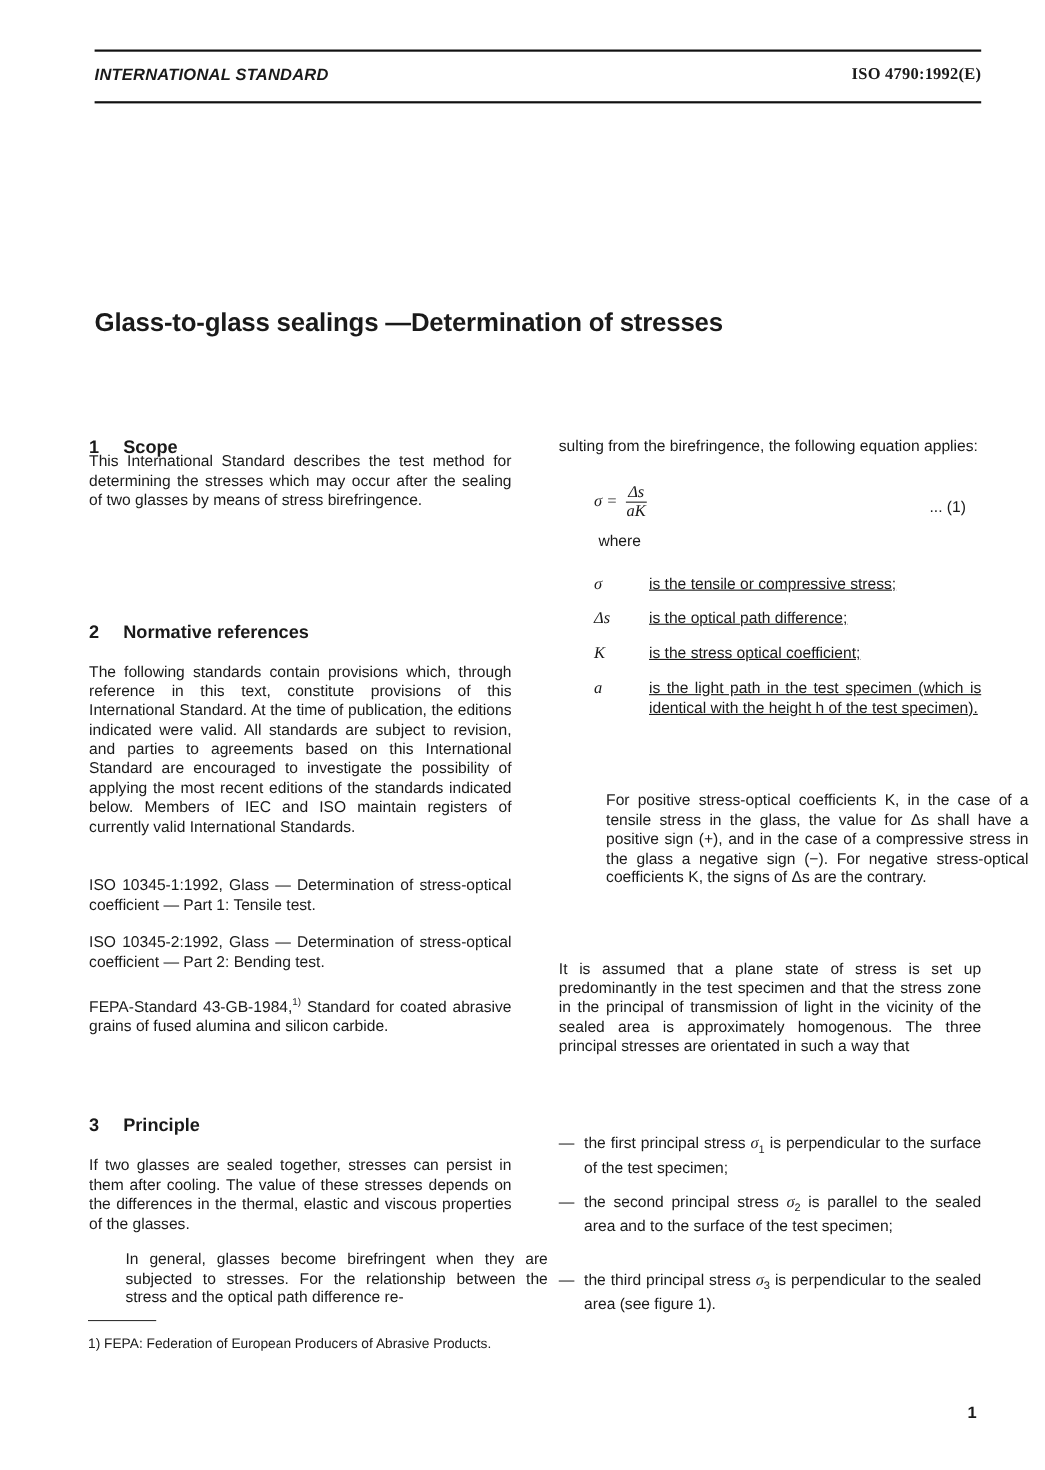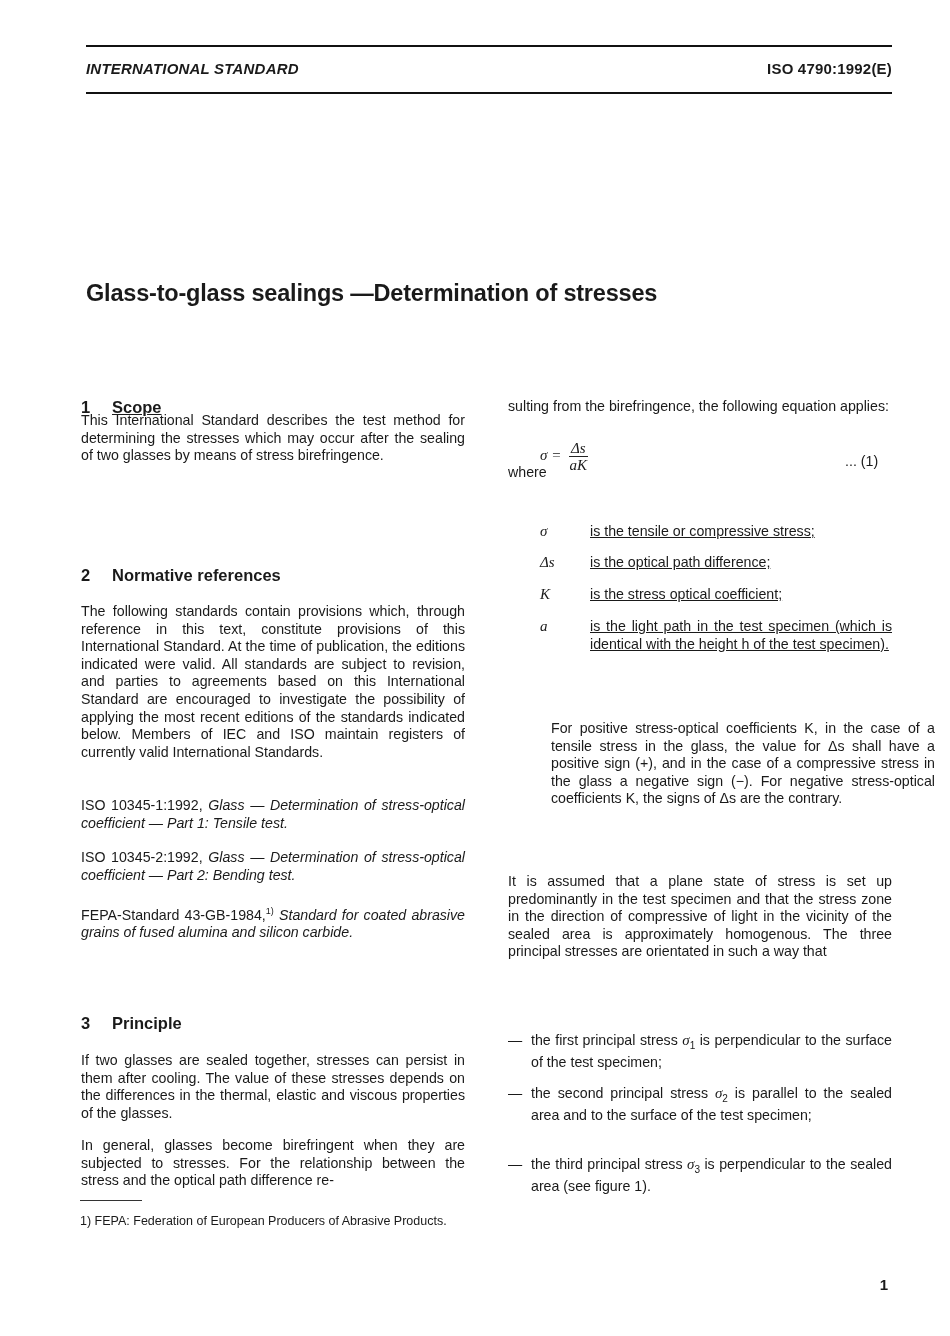--- a/index.html
+++ b/index.html
@@ -5,32 +5,32 @@
   html, body { margin: 0; padding: 0; background: #ffffff; }
   body {
     width: 950px; height: 1336px; position: relative; overflow: hidden;
     font-family: "Liberation Sans", sans-serif; color: #1a1a1a;
   }
   .rule { position: absolute; left: 86px; width: 806px; background: #111; }
   .rule-top { top: 45px; height: 2px; }
   .rule-bottom { top: 92px; height: 2px; }
   .hdr { position: absolute; top: 60px; font-weight: bold; font-size: 15px; letter-spacing: 0.2px; }
   .hdr-left { left: 86px; font-style: italic; }
-  .hdr-right { right: 58px; }
+  .hdr-right { right: 58px; font-family: Liberation Serif, serif; }
   .title {
     position: absolute; left: 86px; top: 280px; margin: 0;
     font-size: 23.5px; font-weight: bold; letter-spacing: -0.2px; text-align: right;
   }
   .sec-h { font-weight: bold; font-size: 16.5px; margin: 0; position: absolute; left: 81px; }
   .sec-h .num { display: inline-block; width: 31px; }
   p { margin: 0; text-align: justify; }
   .blk { position: absolute; width: 384px; font-size: 14.2px; line-height: 17.6px; text-align: justify; }
   .L { left: 81px; }
   .R { left: 508px; }
-  .it { font-style: italic; }
+  .it { }
   .sym { font-family: "Liberation Serif", serif; font-style: italic; font-size: 15px; }
   .eq { position: absolute; left: 540px; top: 440px; font-family: "Liberation Serif", serif; font-style: italic; font-size: 15px; }
   .eq .frac { display: inline-block; vertical-align: middle; text-align: center; margin-left: 4px; }
   .eq .frac span { display: block; line-height: 16px; }
   .eq .frac .num { border-bottom: 1px solid #222; padding: 0 2px; }
   .eq-no { position: absolute; left: 845px; top: 453px; font-size: 14.2px; }
   .where-row { position: absolute; left: 540px; width: 352px; font-size: 14.2px; line-height: 17.6px; }
   .where-row .s { position: absolute; left: 0; top: 0; font-family: "Liberation Serif", serif; font-style: italic; font-size: 15px; }
   .where-row .d { position: absolute; left: 50px; width: 302px; text-align: justify; text-decoration: underline; }
   .dash-item { position: absolute; left: 508px; width: 384px; font-size: 14.2px; line-height: 17.6px; }
@@ -45,21 +45,21 @@
 </head>
 <body>
 
 <div class="rule rule-top"></div>
 <div class="hdr hdr-left">INTERNATIONAL STANDARD</div>
 <div class="hdr hdr-right">ISO 4790:1992(E)</div>
 <div class="rule rule-bottom"></div>
 
 <h1 class="title">Glass-to-glass sealings —Determination of stresses</h1>
 
-<h2 class="sec-h" style="top:398px;text-decoration:underline;">
+<h2 class="sec-h" style="top:398px;">
   <span class="num">1</span><span>Scope</span>
 </h2>
 <p class="blk L" style="top:412px;">This International Standard describes the test method for determining the stresses which may occur after the sealing of two glasses by means of stress birefringence.</p>
 
 <h2 class="sec-h" style="top:566px;">
   <span class="num">2</span><span>Normative references</span>
 </h2>
 <p class="blk L" style="top:603px;">The following standards contain provisions which, through reference in this text, constitute provisions of this International Standard. At the time of publication, the editions indicated were valid. All standards are subject to revision, and parties to agreements based on this International Standard are encouraged to investigate the possibility of applying the most recent editions of the standards indicated below. Members of IEC and ISO maintain registers of currently valid International Standards.</p>
 
 <p class="blk L" style="top:797px;">
@@ -72,54 +72,54 @@
 </p>
 <p class="blk L" style="top:903px;">
   <span>FEPA-Standard 43-GB-1984,</span><sup>1)</sup>
   <span class="it">Standard for coated abrasive grains of fused alumina and silicon carbide.</span>
 </p>
 
 <h2 class="sec-h" style="top:1014px;">
   <span class="num">3</span><span>Principle</span>
 </h2>
 <p class="blk L" style="top:1052px;">If two glasses are sealed together, stresses can persist in them after cooling. The value of these stresses depends on the differences in the thermal, elastic and viscous properties of the glasses.</p>
-<p class="blk L" style="top:1137px;">In general, glasses become birefringent when they are subjected to stresses. For the relationship between the stress and the optical path difference re-</p>
+<p class="blk L" style="top:1137px;margin-left:33px;">In general, glasses become birefringent when they are subjected to stresses. For the relationship between the stress and the optical path difference re-</p>
 
 <p class="blk R" style="top:398px;">sulting from the birefringence, the following equation applies:</p>
 
 <div class="eq">
   <span>σ =</span>
   <span class="frac">
     <span class="num">Δs</span>
     <span>aK</span>
   </span>
 </div>
 <div class="eq-no">... (1)</div>
 
-<p class="blk R" style="top:464px;">where</p>
+<p class="blk R" style="top:484px;margin-left:36px;">where</p>
 
 <div class="where-row" style="top:523px;">
   <span class="s">σ</span>
   <span class="d">is the tensile or compressive stress;</span>
 </div>
 <div class="where-row" style="top:554px;">
   <span class="s">Δs</span>
   <span class="d">is the optical path difference;</span>
 </div>
 <div class="where-row" style="top:586px;">
   <span class="s">K</span>
   <span class="d">is the stress optical coefficient;</span>
 </div>
 <div class="where-row" style="top:618px;">
   <span class="s">a</span>
   <span class="d">is the light path in the test specimen (which is identical with the height h of the test specimen).</span>
 </div>
 
 <p class="blk R" style="top:720px;margin-left:43px;">For positive stress-optical coefficients K, in the case of a tensile stress in the glass, the value for Δs shall have a positive sign (+), and in the case of a compressive stress in the glass a negative sign (−). For negative stress-optical coefficients K, the signs of Δs are the contrary.</p>
-<p class="blk R" style="top:873px;">It is assumed that a plane state of stress is set up predominantly in the test specimen and that the stress zone in the direction of compressive of light in the vicinity of the sealed area is approximately homogenous. The three principal stresses are orientated in such a way that</p>
+<p class="blk R" style="top:873px;">It is assumed that a plane state of stress is set up predominantly in the test specimen and that the stress zone in the principal of transmission of light in the vicinity of the sealed area is approximately homogenous. The three principal stresses are orientated in such a way that</p>
 
 <div class="dash-item" style="top:1032px;">
   <span class="dash">—</span>
   <span class="d"><span>the first principal stress </span><span class="sym">σ</span><sub>1</sub><span> is perpendicular to the surface of the test specimen;</span></span>
 </div>
 <div class="dash-item" style="top:1085px;">
   <span class="dash">—</span>
   <span class="d"><span>the second principal stress </span><span class="sym">σ</span><sub>2</sub><span> is parallel to the sealed area and to the surface of the test specimen;</span></span>
 </div>
 <div class="dash-item" style="top:1156px;">

